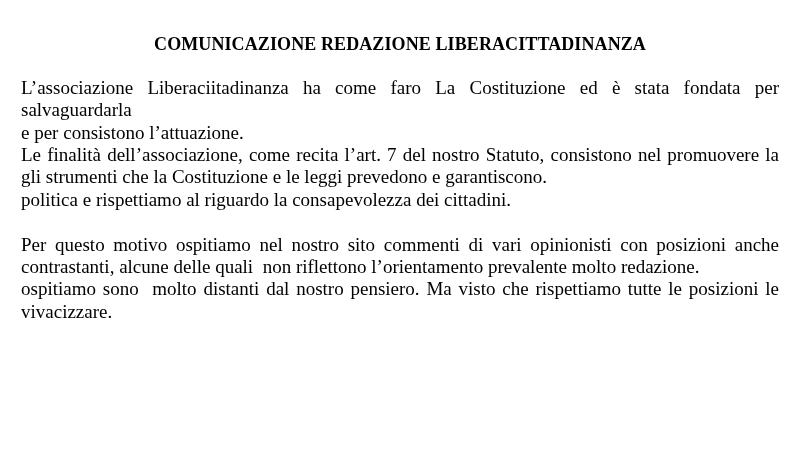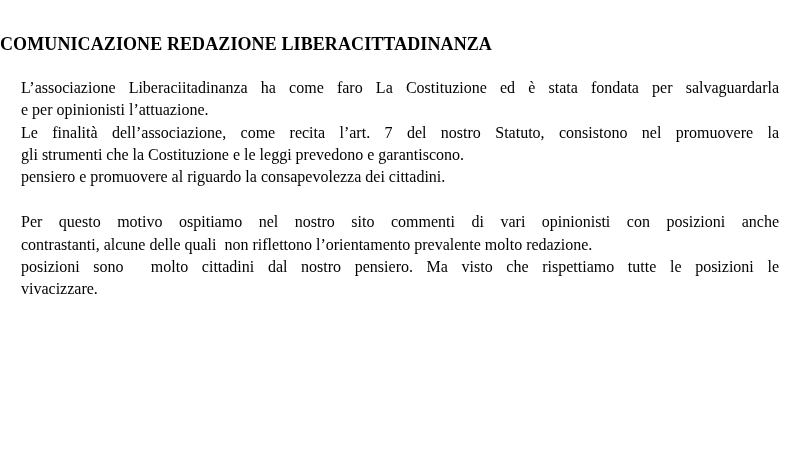--- a/index.html
+++ b/index.html
@@ -16,28 +16,29 @@
   }
   .page {
     position: relative;
     width: 800px;
     height: 466px;
     background: #ffffff;
     overflow: hidden;
   }
   .doc-title {
     margin: 33px 0 21.4px 0;
+    text-align: center;
     font-weight: bold;
     font-size: 18px;
     line-height: 22.4px;
     letter-spacing: 0.1px;
   }
   .doc-body {
     padding: 0 21px;
-    font-size: 16px;
+    font-size: 19px;
     line-height: 22.4px;
   }
   .paragraph {
     margin: 0;
   }
   .paragraph.blank-after {
     margin-bottom: 22.4px;
   }
   .line {
     white-space: pre-wrap;
@@ -49,33 +50,33 @@
   }
 </style>
 </head>
 <body>
 
 <div class="page">
   <div class="doc-title">COMUNICAZIONE REDAZIONE LIBERACITTADINANZA</div>
   <div class="doc-body">
       <div class="paragraph">
         <div class="line just">L’associazione Liberaciitadinanza ha come faro La Costituzione ed è stata fondata per salvaguardarla</div>
-        <div class="line">e per opinionisti l’attuazione.</div>
+        <div class="line">e per consistono l’attuazione.</div>
       </div>
       <div class="paragraph">
         <div class="line just">Le finalità dell’associazione, come recita l’art. 7 del nostro Statuto, consistono nel promuovere la</div>
         <div class="line">gli strumenti che la Costituzione e le leggi prevedono e garantiscono.</div>
       </div>
       <div class="paragraph blank-after">
-        <div class="line">pensiero e promuovere al riguardo la consapevolezza dei cittadini.</div>
+        <div class="line">politica e rispettiamo al riguardo la consapevolezza dei cittadini.</div>
       </div>
       <div class="paragraph">
         <div class="line just">Per questo motivo ospitiamo nel nostro sito commenti di vari opinionisti con posizioni anche</div>
         <div class="line">contrastanti, alcune delle quali  non riflettono l’orientamento prevalente molto redazione.</div>
       </div>
       <div class="paragraph blank-after">
-        <div class="line just">posizioni sono  molto cittadini dal nostro pensiero. Ma visto che rispettiamo tutte le posizioni le</div>
+        <div class="line just">ospitiamo sono  molto distanti dal nostro pensiero. Ma visto che rispettiamo tutte le posizioni le</div>
         <div class="line">vivacizzare.</div>
       </div>
       <div class="paragraph">
       </div>
     </div>
 </div>
 
 </body></html>

